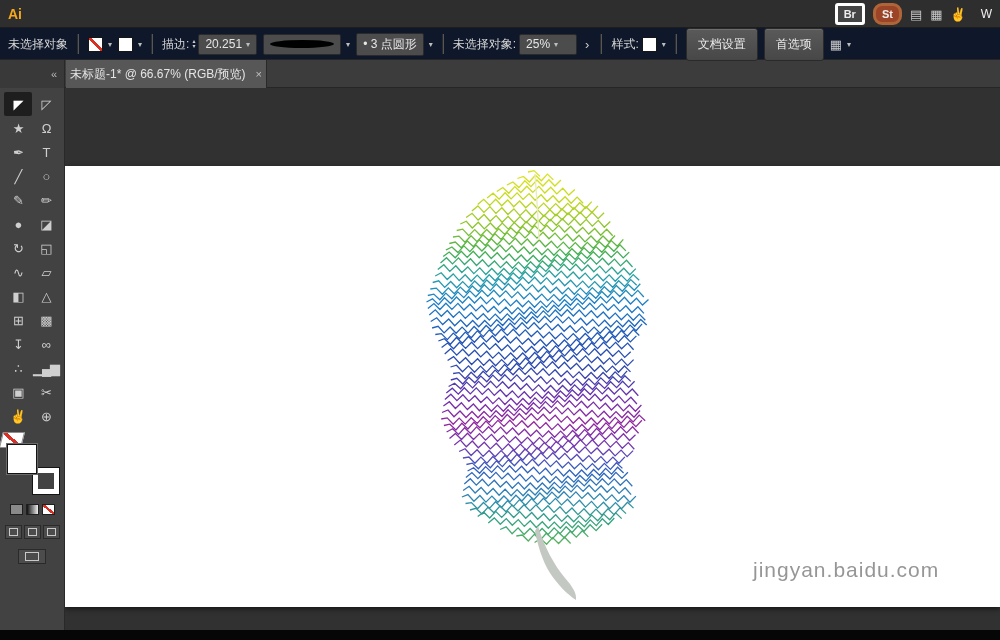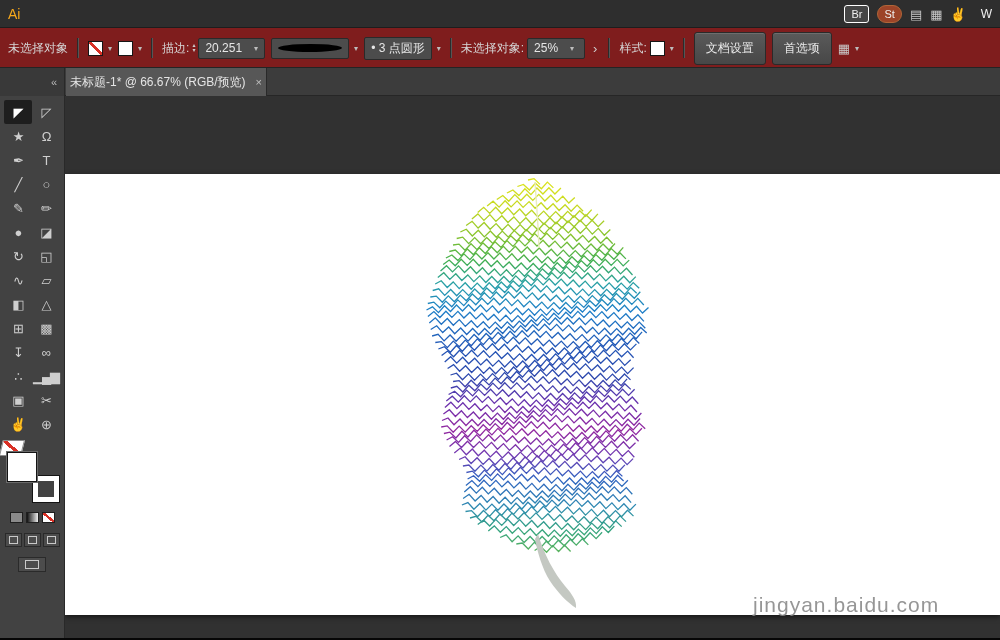--- a/index.html
+++ b/index.html
@@ -7,50 +7,50 @@
     position:relative; width:1000px; height:640px; overflow:hidden;
     font-family:"Liberation Sans", sans-serif; user-select:none;
     background:#323232;
   }
   
   .menubar {
     height:28px; background:#2e2e2e; box-shadow: inset 0 -1px 0 #1d1d1d;
     display:flex; align-items:center; padding:0 8px; box-sizing:border-box;
     color:#dcdcdc; font-size:12px; white-space:nowrap;
   }
-  .logo { color:#f7a81c; font-weight:normal; font-size:14px; margin-right:4px; }
+  .logo { color:#f7a81c; font-weight:bold; font-size:14px; margin-right:4px; }
   .menu-item { padding:4px 9px; cursor:default; }
   .mb-right { margin-left:auto; display:flex; align-items:center; gap:8px; }
   .badge {
-    border:1px solid #ffffff; background:#454545; border-radius:3px;
-    padding:2px 6px; font-size:11px; color:#eee;
+    border:3px solid #ffffff; background:#454545; border-radius:3px;
+    padding:2px 6px; font-size:11px; color:#eee;font-weight:bold;
   }
   .badge.st { background:#9c4428; border-color:#b06538;border-radius:9px; }
   .mb-icon { color:#c9c9c9; font-size:13px; }
   .mb-icon.hand { color:#e0862c; }
   .dd { font-size:8px; color:#bdbdbd; margin-left:2px; }
   .partial-right { color:#f0f0f0; font-size:12px; margin-left:6px; }
 
   
   .controlbar {
-    height:40px; background:#7f1d1d; box-shadow: inset 0 -1px 0 #242424;
+    height:32px; background:#0f172a; box-shadow: inset 0 -1px 0 #242424;
     display:flex; align-items:center; gap:6px; padding:0 8px; box-sizing:border-box;
     color:#d6d6d6; font-size:12px; white-space:nowrap;
   }
   .sep { width:1px; height:20px; background:#2b2b2b; border-right:1px solid #565656; margin:0 3px; }
   .swatch { width:15px; height:15px; background:#fff; border:1px solid #161616; position:relative; box-sizing:border-box;}
   .swatch.none::after {
     content:""; position:absolute; inset:0;
     background:linear-gradient(to top right, transparent 44%, #d93025 44%, #d93025 58%, transparent 58%);
   }
   .ctl-group { display:flex; align-items:center; gap:3px; }
   .spinner { display:flex; flex-direction:column; font-size:6px; line-height:5px; color:#ccc; }
   .well {
     background:#4c4c4c; border:1px solid #2a2a2a; border-radius:2px;
-    padding:2px 6px; display:flex; align-items:center; gap:10px; color:#e6e6e6; min-height:15px;
+    padding:2px 6px; display:flex; align-items:center; gap:2px; color:#e6e6e6; min-height:15px;
   }
   .well.value { min-width:44px; }
   .stroke-blob { width:64px; height:8px; background:#000; border-radius:50%; transform:skewX(-8deg); }
   .btn {
     background:linear-gradient(#5a5a5a,#474747); border:1px solid #2a2a2a; border-radius:3px;
     padding:7px 11px; color:#eaeaea; font-size:12px; box-shadow: inset 0 1px 0 #6e6e6e;
   }
   .expand { color:#cfcfcf; font-size:13px; padding:0 2px; }
 
   
@@ -109,21 +109,21 @@
   .screen-mode { margin-top:10px; width:26px; height:13px; background:#4c4c4c; border:1px solid #2a2a2a; display:flex; align-items:center; justify-content:center; }
   .screen-mode i { display:block; width:12px; height:7px; border:1px solid #c9c9c9; }
 
   .canvas { position:relative; flex:1; background:#313131; overflow:hidden; }
   .artboard {
     position:absolute; left:0; right:0; top:78px; height:441px; background:#ffffff;
     box-shadow:0 2px 5px rgba(0,0,0,.55);
   }
   .artwork-svg { position:absolute; left:0; top:0; width:935px; height:542px; pointer-events:none; }
   .watermark {
-    position:absolute; left:688px; top:497px; font-size:21px; letter-spacing:1px;
+    position:absolute; left:688px; top:470px; font-size:21px; letter-spacing:1px;
     color:#8b8b8b; opacity:.9;
   }
   .bottombar { height:10px; background:#060606; }
 </style>
 </head>
 <body>
 
 <div class="app">
 
   <div class="menubar">

